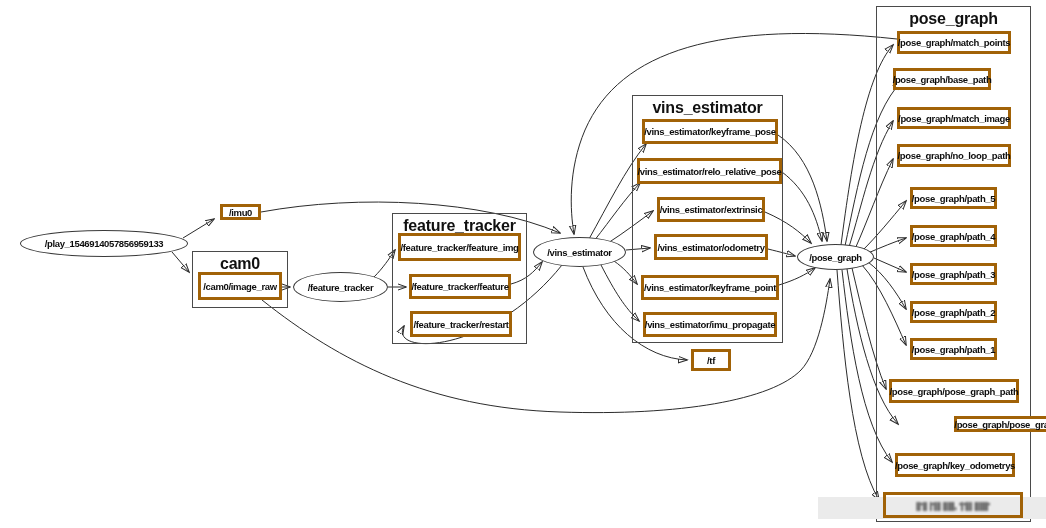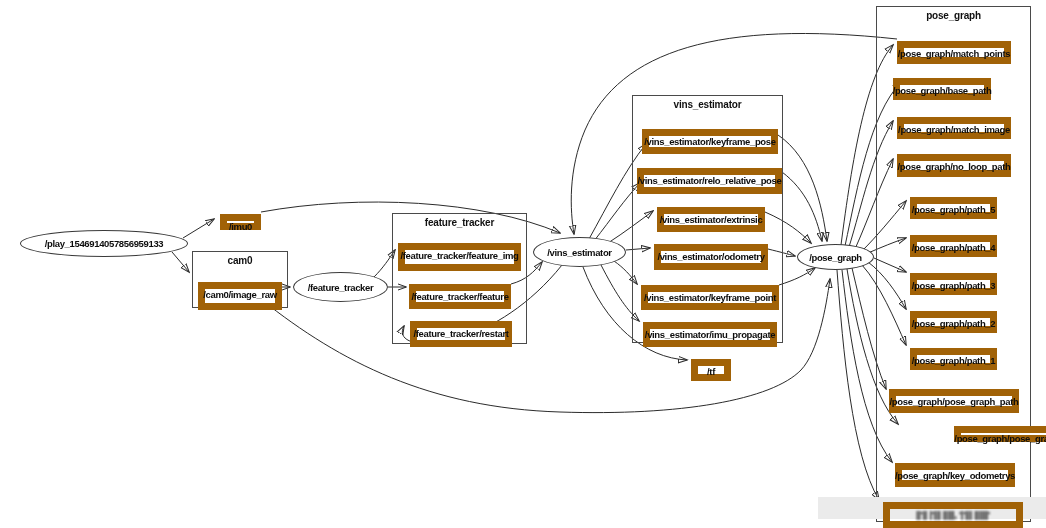--- a/index.html
+++ b/index.html
@@ -8,27 +8,26 @@
     font-family:"Liberation Sans",sans-serif;overflow:hidden;
   }
   #edge-layer{position:absolute;left:0;top:0;z-index:1;}
   #edge-layer path{fill:none;stroke:#2b2b2b;stroke-width:1;}
   .cluster{
     position:absolute;border:1px solid #4a4a4a;background:transparent;z-index:2;
     box-sizing:border-box;
   }
   .cluster-label{
     position:absolute;left:0;right:0;top:3px;text-align:center;
-    font-size:10px;font-weight:700;color:#111;letter-spacing:-0.2px;
+    font-size:16px;font-weight:700;color:#111;letter-spacing:-0.2px;
   }
   .topic{
-    position:absolute;border:7px solid #a16207;background:#ffffff;z-index:3;
-    display:flex;align-items:flex-start;justify-content:center;box-sizing:border-box;
+    position:absolute;border:3px solid #a16207;background:#ffffff;z-index:3;
+    display:flex;align-items:center;justify-content:center;box-sizing:border-box;
     white-space:nowrap;
-    margin-top:10px;
   }
   .topic span, .node span{
     font-size:9.5px;font-weight:700;color:#0d0d0d;letter-spacing:-0.35px;white-space:nowrap;
   }
   .node{
     position:absolute;border:1px solid #3a3a3a;background:#ffffff;border-radius:50%;
     z-index:3;display:flex;align-items:center;justify-content:center;box-sizing:border-box;
   }
   .watermark-band{
     position:absolute;left:818px;top:497px;width:228px;height:22px;

